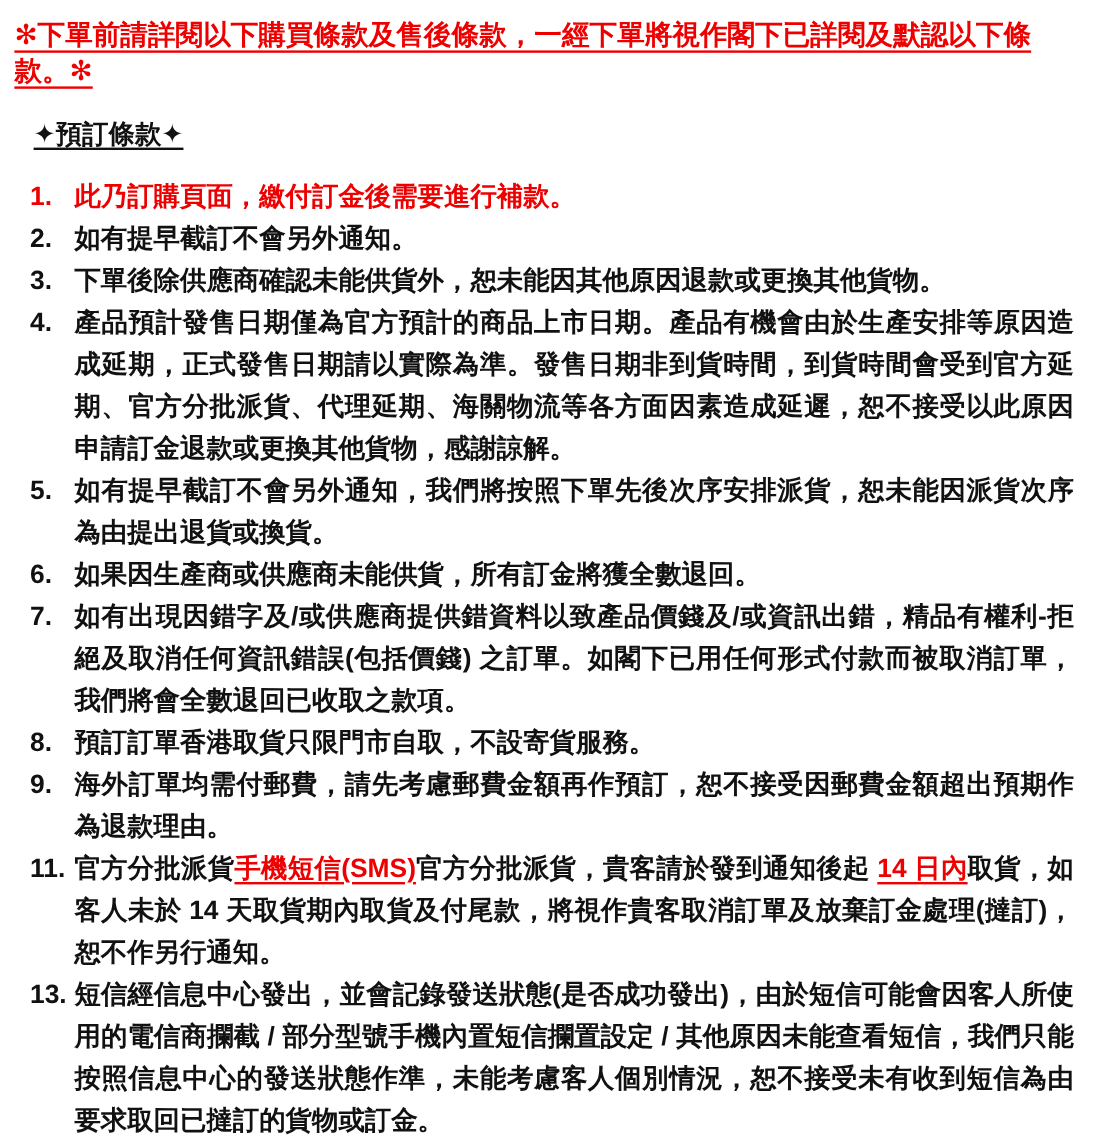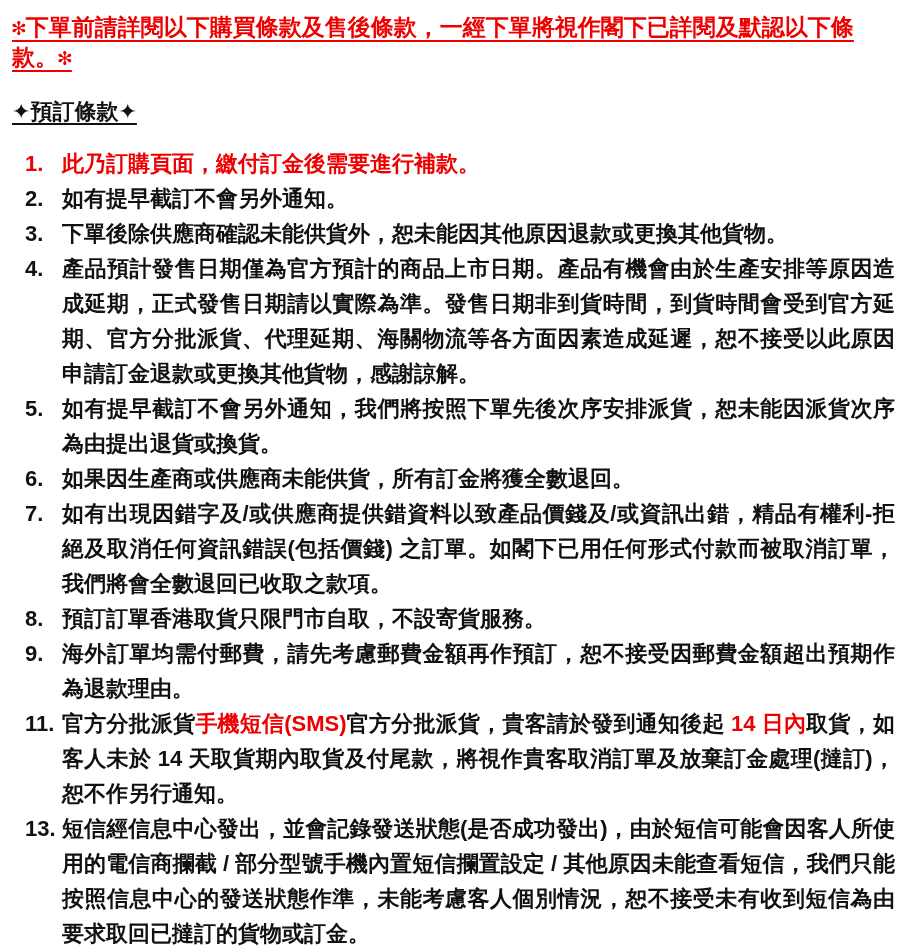--- a/index.html
+++ b/index.html
@@ -16,29 +16,28 @@
     color:var(--ink);
     -webkit-font-smoothing:antialiased;
   }
   .notice{
     color:var(--red);
     font-size:23px;line-height:30px;
     text-decoration:underline;
     text-decoration-thickness:2px;
     text-underline-offset:5px;
     margin:0;
-    font-family:Liberation Mono, monospace;
   }
   .section-title{
     color:var(--ink);
     font-size:22px;line-height:28px;
     text-decoration:underline;
     text-decoration-thickness:2px;
     text-underline-offset:4px;
-    margin:24px 0 0 0;
+    margin:24px 0 0 16px;
     display:inline-block;
   }
   .terms{
     margin-top:20px;
   }
   .term{
     display:flex;
     align-items:flex-start;
     font-size:22px;
     line-height:35px;
@@ -51,20 +50,21 @@
   }
   .term .txt{
     flex:1;
     text-align:justify;
     text-justify:inter-ideograph;
     padding-right:4px;
   }
   .term-red{color:var(--red);}
   .seg-red-underline{
     color:var(--red);
+    text-decoration:underline;
     text-decoration-thickness:2px;
     text-underline-offset:4px;
     margin-top:48px;
   }
 </style>
 </head>
 <body>
 
 <div class="notice">✻下單前請詳閱以下購買條款及售後條款，一經下單將視作閣下已詳閱及默認以下條款。✻</div>
 

